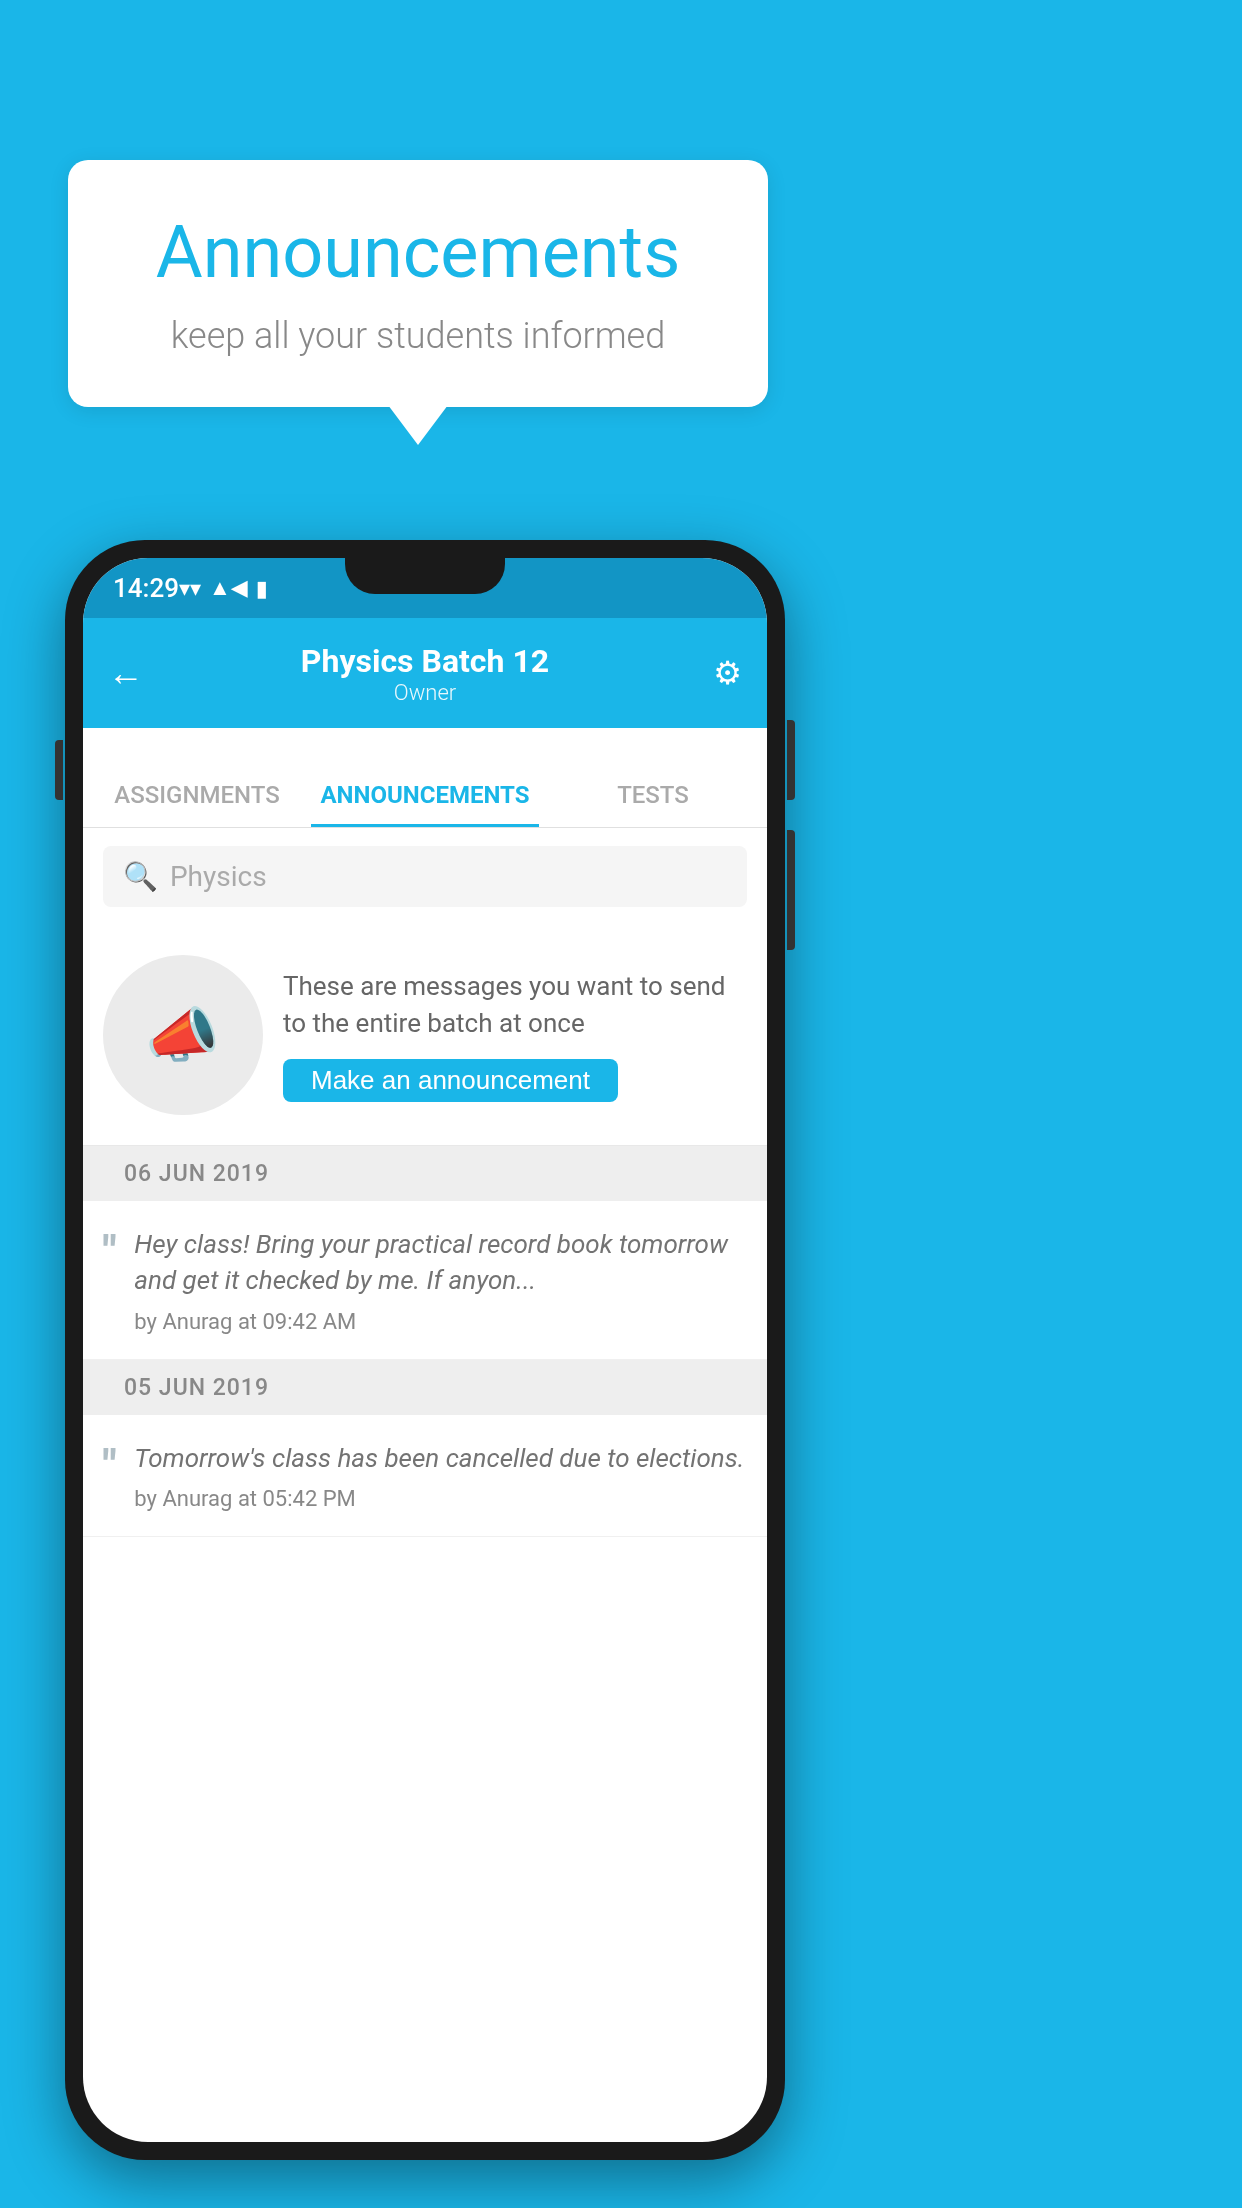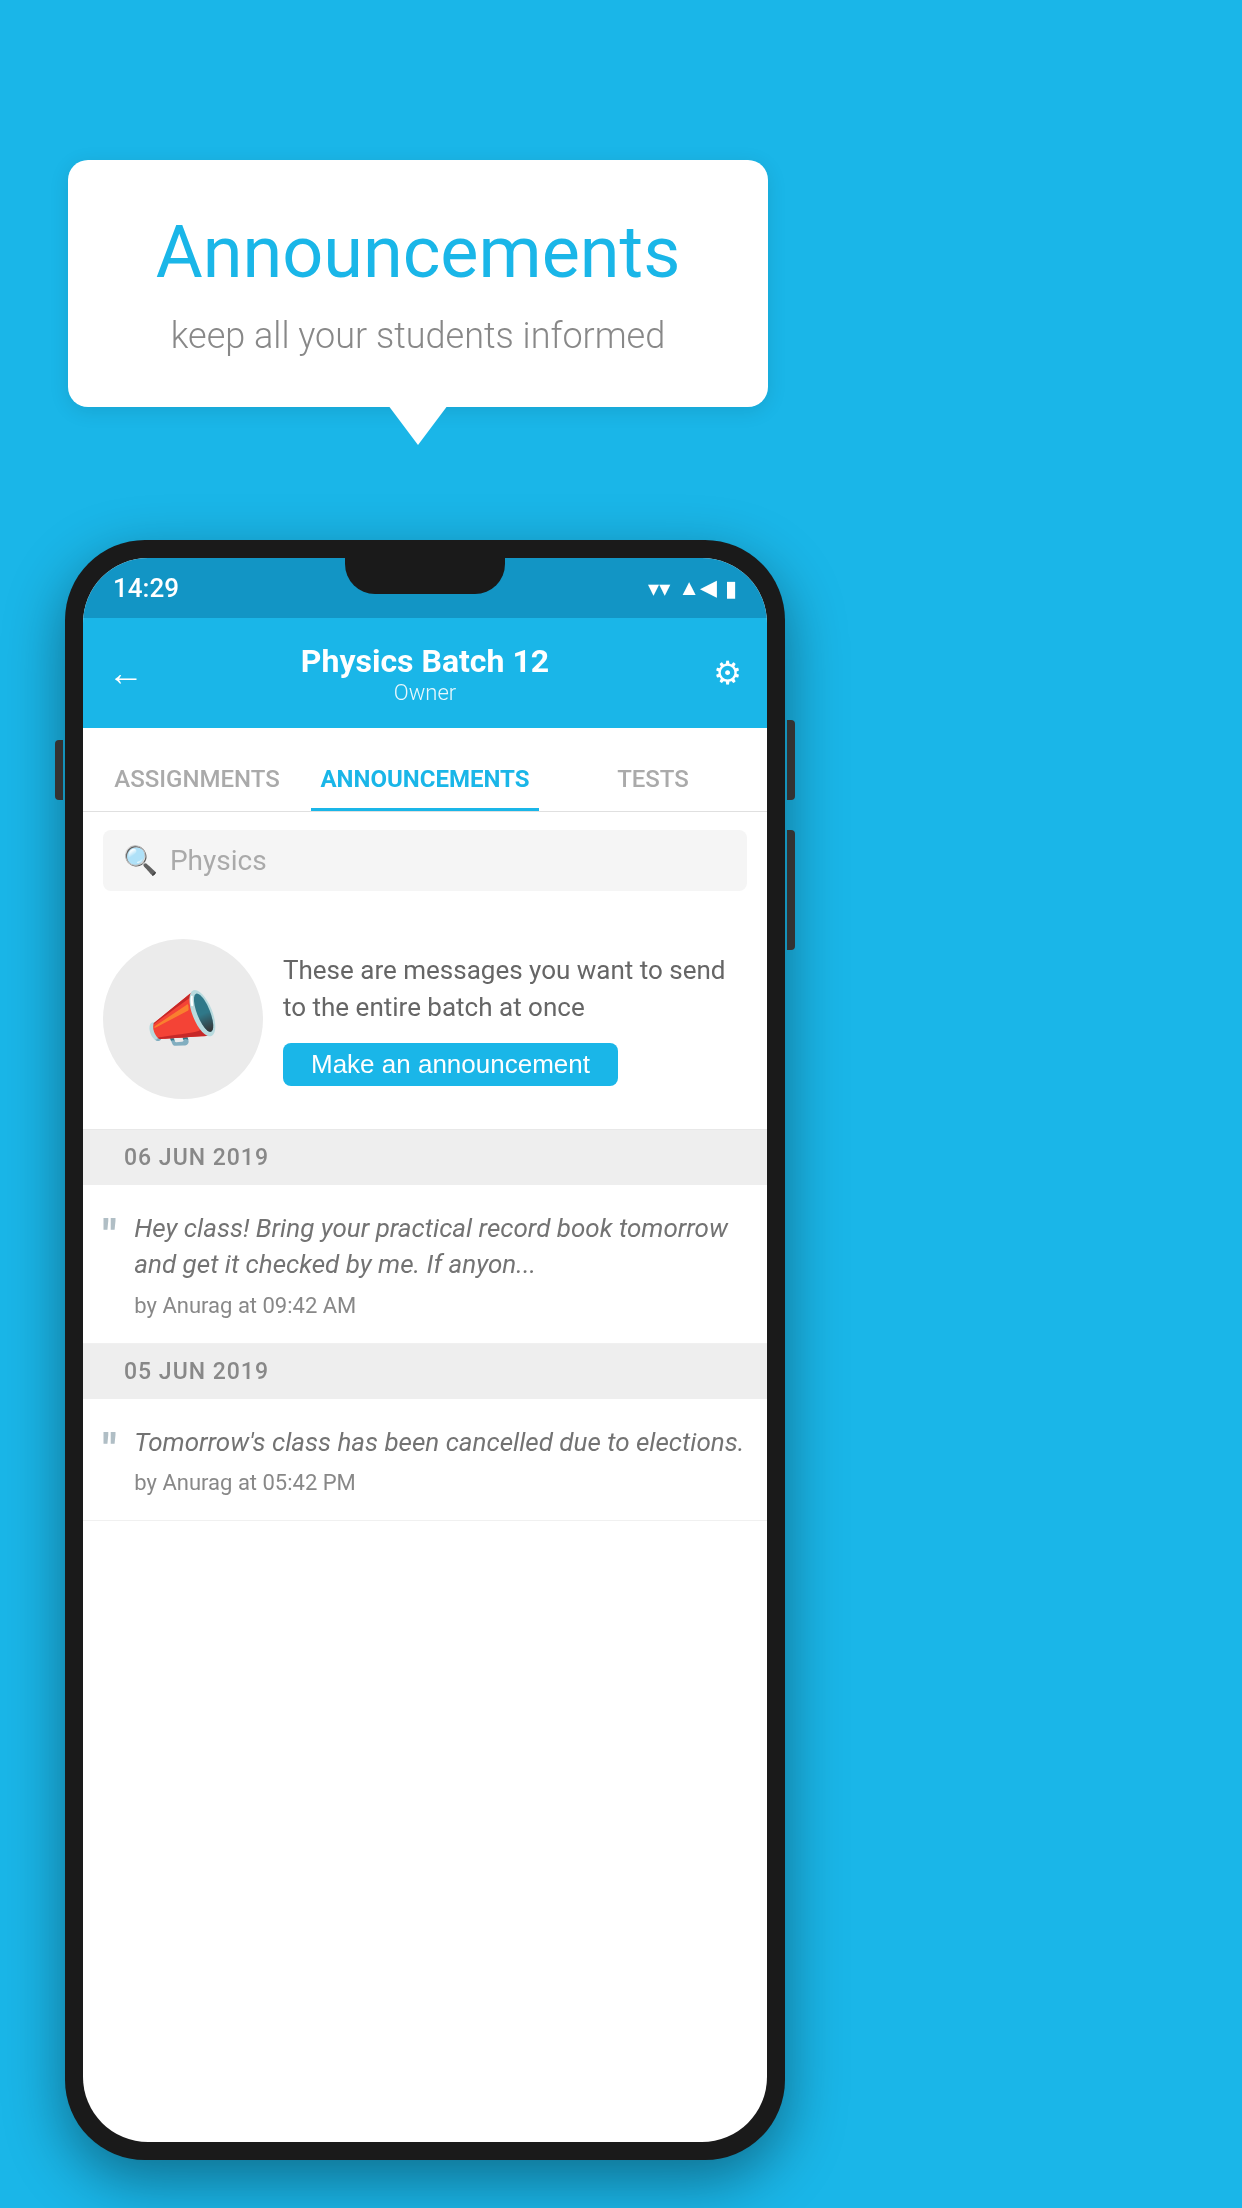--- a/index.html
+++ b/index.html
@@ -96,21 +96,21 @@
       border-radius: 0 0 30px 30px;
       z-index: 10;
     }
 
     
     .status-bar {
       background: #1295c5;
       height: 60px;
       display: flex;
       align-items: center;
-      justify-content: space-between;
+      justify-content: flex-start;
       padding: 0 30px;
       position: relative;
     }
 
     .status-time {
       color: white;
       font-size: 26px;
       font-weight: 500;
     }
 
@@ -175,21 +175,21 @@
       margin-left: auto;
       color: white;
       font-size: 32px;
     }
 
     
     .tabs-container {
       background: white;
       display: flex;
       border-bottom: 1px solid #e0e0e0;
-      height: 84px;
+      height: 100px;
       align-items: flex-end;
     }
 
     .tab {
       flex: 1;
       text-align: center;
       padding-bottom: 18px;
       font-size: 24px;
       font-weight: 500;
       color: #aaa;

